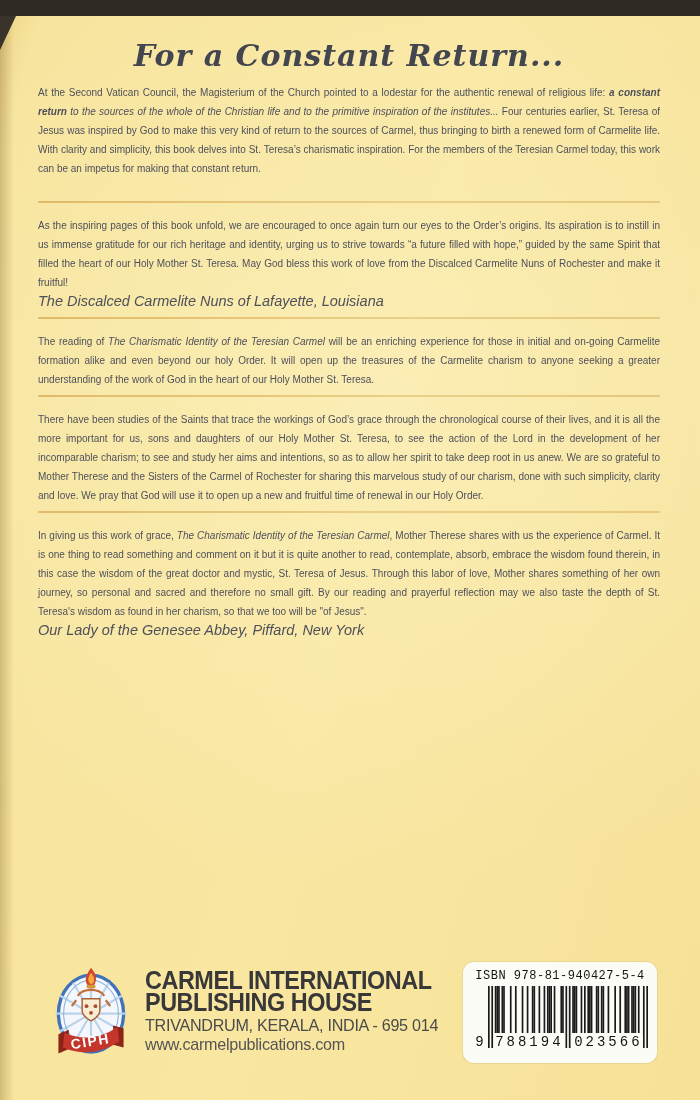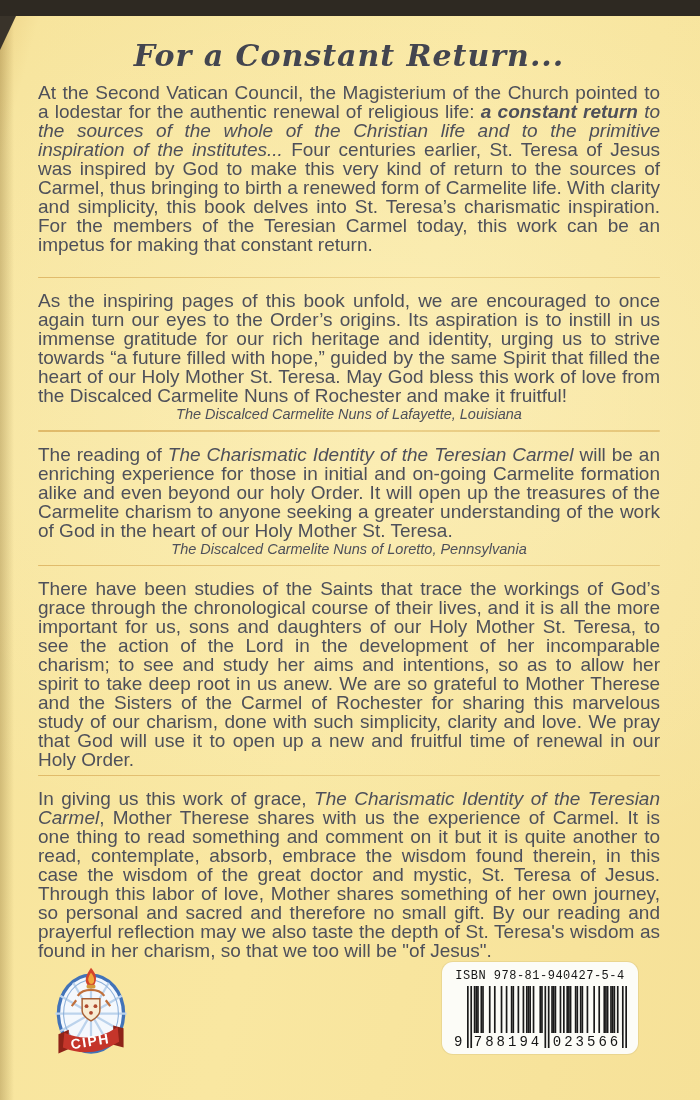--- a/index.html
+++ b/index.html
@@ -34,32 +34,32 @@
     font-family: "DejaVu Serif", serif;
     font-style: italic;
     font-size: 30px;
     line-height: 36px;
     text-align: center;
     color: #43454f;
     letter-spacing: 1px;
     margin: 0 0 9px 0;
   }
   .para {
-    font-size: 19px;
+    font-size: 10px;
     line-height: 19px;
     text-align: justify;
     margin: 0;
   }
   .para .bt { font-style: italic; }
   .para .bi { font-style: italic; font-weight: bold; }
   .attribution {
     font-size: 14.5px;
     line-height: 19px;
     font-style: italic;
-    text-align: center;
+    text-align: left;
     margin: 0;
   }
   .divider {
     height: 2px;
     border-radius: 2px;
     background: linear-gradient(to right, #dcb25f, #e8ca80 60%, #e3c173);
     opacity: 0.85;
     margin: 6px 0 0 0;
   }
   .divider.first { margin-top: 23px; }
@@ -95,21 +95,21 @@
   .pub-sub.site { margin-top: 1px; color: #555; }
   
   .barcode-label {
     margin-left: auto;
     margin-right: 22px;
     margin-top: 2px;
     width: 196px;
     box-sizing: border-box;
     background: #fcfcf7;
     border-radius: 11px;
-    padding: 7px 12px 6px 12px;
+    padding: 7px 12px 15px 12px;
     box-shadow: 0 0 0 1px rgba(90,70,20,0.08);
   }
   .isbn-line {
     font-family: "Liberation Mono", monospace;
     font-size: 12px;
     letter-spacing: 0.5px;
     color: #151515;
     text-align: center;
     white-space: nowrap;
     margin-bottom: 3px;
@@ -144,29 +144,29 @@
   <p class="para"><span>At the Second Vatican Council, the Magisterium of the Church pointed to a lodestar for the authentic renewal of religious life: </span><span class="bi">a constant return</span><span class="bt"> to the sources of the whole of the Christian life and to the primitive inspiration of the institutes...</span><span> Four centuries earlier, St. Teresa of Jesus was inspired by God to make this very kind of return to the sources of Carmel, thus bringing to birth a renewed form of Carmelite life.  With clarity and simplicity, this book delves into St. Teresa’s charismatic inspiration.  For the members of the Teresian Carmel today, this work can be an impetus for making that constant return.</span></p>
 
   <div class="divider first"></div>
 
   <p class="para gap-after-divider">As the inspiring pages of this book unfold, we are encouraged to once again turn our eyes to the Order’s origins.  Its aspiration is to instill in us immense gratitude for our rich heritage and identity, urging us to strive towards “a future filled with hope,” guided by the same Spirit that filled the heart of our Holy Mother St. Teresa.  May God bless this work of love from the Discalced Carmelite Nuns of Rochester and make it fruitful!</p>
   <p class="attribution">The Discalced Carmelite Nuns of Lafayette, Louisiana</p>
 
   <div class="divider"></div>
 
   <p class="para gap-after-divider"><span>The reading of </span><span class="bt">The Charismatic Identity of the Teresian Carmel</span><span> will be an enriching experience for those in initial and on-going Carmelite formation alike and even beyond our holy Order.  It will open up the treasures of the Carmelite charism to anyone seeking a greater understanding of the work of God in the heart of our Holy Mother St. Teresa.</span></p>
-  <p class="attribution">The Discalced Carmelite Nuns of Loretto, Pennsylvania</p>
 
   <div class="divider"></div>
 
   <p class="para gap-after-divider">There have been studies of the Saints that trace the workings of God’s grace through the chronological course of their lives, and it is all the more important for us, sons and daughters of our Holy Mother St. Teresa, to see the action of the Lord in the development of her incomparable charism; to see and study her aims and intentions, so as to allow her spirit to take deep root in us anew.  We are so grateful to Mother Therese and the Sisters of the Carmel of Rochester for sharing this marvelous study of our charism, done with such simplicity, clarity and love.  We pray that God will use it to open up a new and fruitful time of renewal in our Holy Order.</p>
 
   <div class="divider"></div>
 
   <p class="para gap-after-divider"><span>In giving us this work of grace, </span><span class="bt">The Charismatic Identity of the Teresian Carmel</span><span>, Mother Therese shares with us the experience of Carmel.  It is one thing to read something and comment on it but it is quite another to read, contemplate, absorb, embrace the wisdom found therein, in this case the wisdom of the great doctor and mystic, St. Teresa of Jesus. Through this labor of love, Mother shares something of her own journey, so personal and sacred and therefore no small gift. By our reading and prayerful reflection may we also taste the depth of St. Teresa's wisdom as found in her charism, so that we too will be "of Jesus".</span></p>
+  <p class="attribution">Our Lady of the Genesee Abbey, Piffard, New York</p>
 
   <div class="imprint">
     <div class="logo-wrap">
       <svg viewBox="0 0 100 140" width="74" height="116">
 
         <ellipse cx="50" cy="64" rx="44" ry="52" fill="#f4f8fd" stroke="#4273b8" stroke-width="4.5"></ellipse>
         <g stroke="#bcd3ec" stroke-width="3">
           <line x1="50" y1="64" x2="50" y2="16" transform="rotate(0 50 64)"></line>
           <line x1="50" y1="64" x2="50" y2="16" transform="rotate(30 50 64)"></line>
           <line x1="50" y1="64" x2="50" y2="16" transform="rotate(60 50 64)"></line>
@@ -197,20 +197,26 @@
           <path d="M30 46 l-6 8 M70 46 l6 8" stroke="#c0703c" stroke-width="3"></path>
         </g>
 
         <g>
           <path d="M6 92 L20 86 L20 112 L6 118 Z" fill="#8e2318"></path>
           <path d="M94 84 L80 80 L80 106 L94 110 Z" fill="#8e2318"></path>
           <path d="M14 90 Q50 106 86 82 L88 102 Q50 126 12 110 Z" fill="#c5352a"></path>
           <text x="50" y="108" text-anchor="middle" font-family="Liberation Sans, sans-serif" font-size="19" font-weight="bold" fill="#ffffff" letter-spacing="2" transform="rotate(-9 50 108)">CIPH</text>
         </g>
       </svg>
+    </div>
+    <div class="pub-text">
+      <div class="pub-name">CARMEL INTERNATIONAL</div>
+      <div class="pub-name">PUBLISHING HOUSE</div>
+      <div class="pub-sub">TRIVANDRUM, KERALA, INDIA - 695 014</div>
+      <div class="pub-sub site">www.carmelpublications.com</div>
     </div>
     <div class="barcode-label">
       <div class="isbn-line">ISBN 978-81-940427-5-4</div>
       <div class="bars-zone">
         <svg width="160" height="62" viewBox="0 0 95 62" preserveAspectRatio="none">
             <rect x="0" y="0" width="1" height="62" fill="#1a1a1a"></rect>
             <rect x="2" y="0" width="1" height="62" fill="#1a1a1a"></rect>
             <rect x="4" y="0" width="1" height="47" fill="#1a1a1a"></rect>
             <rect x="5" y="0" width="1" height="47" fill="#1a1a1a"></rect>
             <rect x="6" y="0" width="1" height="47" fill="#1a1a1a"></rect>

